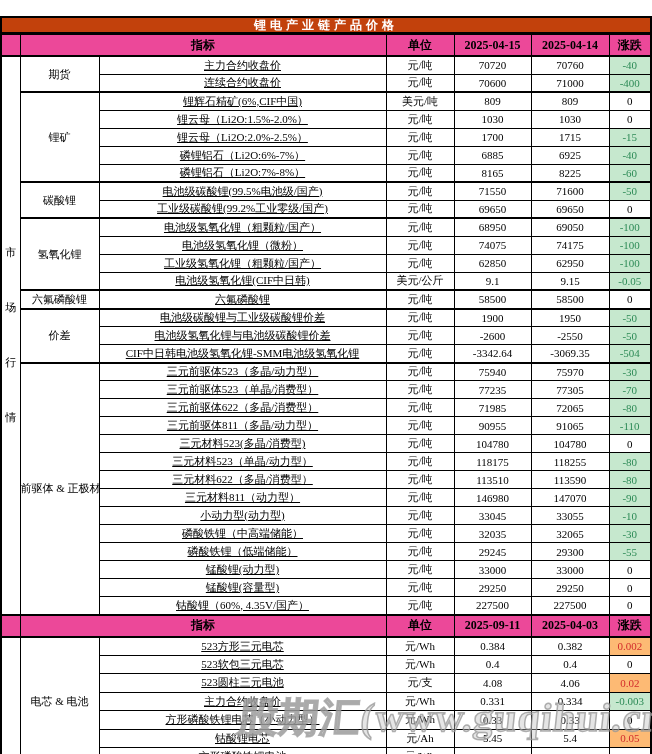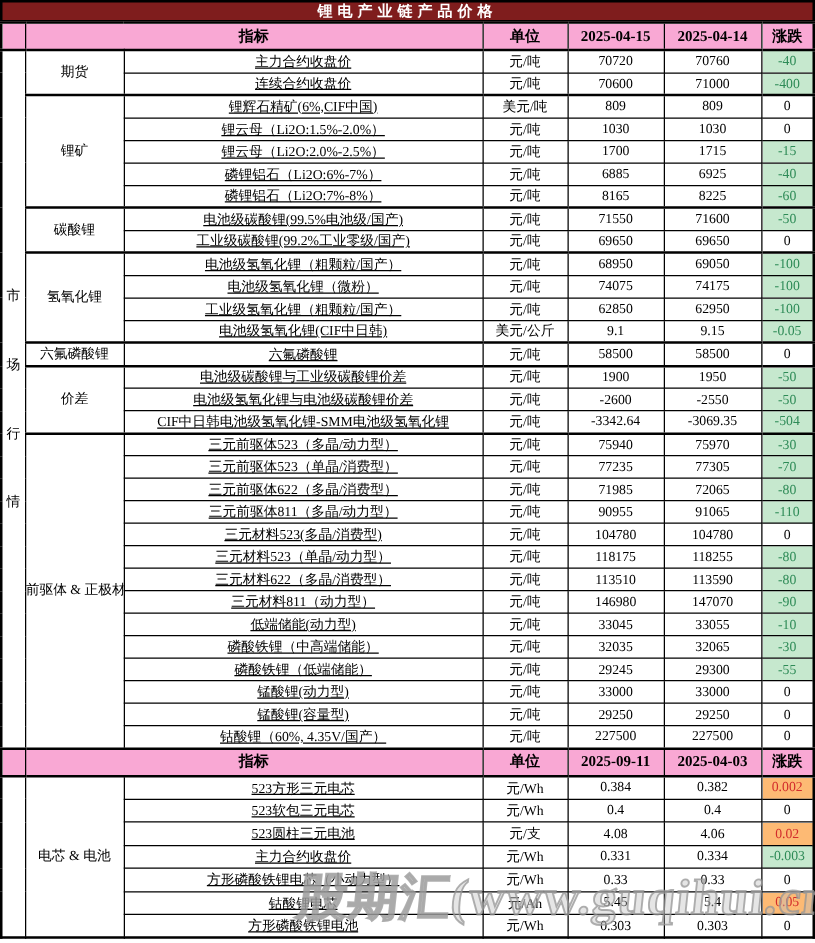--- a/index.html
+++ b/index.html
@@ -3,34 +3,34 @@
 <meta charset="utf-8">
 <style>
   html,body { margin:0; padding:0; background:#fff; }
   .sheet {
     position:relative; width:652px; height:754px; overflow:hidden;
     font-family:"Liberation Serif","DejaVu Serif",serif; background:#fff;
     box-sizing:border-box;
   }
   .title-bar {
     box-sizing:border-box; width:652px; height:17px;
-    background:#7f1d1d; border:2px solid #000; border-bottom:1px solid #000;
+    background:#c2410c; border:2px solid #000; border-bottom:1px solid #000;
     color:#fff; font-weight:bold; font-size:12px; letter-spacing:4px;
-    display:flex; align-items:center; justify-content:center;
+    display:flex; align-items:center; justify-content:center;margin-top:16px;
   }
   table.price {
     border-collapse:collapse; table-layout:fixed; width:652px;
     border:2px solid #000;
   }
   table.price td, table.price th {
     border:1px solid #000; padding:0; text-align:center; vertical-align:middle;
     overflow:hidden; white-space:nowrap; font-size:11px; color:#000;
     font-weight:normal;
   }
-  tr.hdr { height:22px; background:#f9a8d4; }
+  tr.hdr { height:22px; background:#ec4899; }
   tr.hdr th { font-weight:bold; font-size:12px; border-top:2px solid #000; border-bottom:2px solid #000; }
   tr.row { height:18px; }
   tr.row-s2 { height:18.5px; }
   tr.group-start td { border-top:2px solid #000; }
   td.side {
     font-weight:bold; font-size:13px; border-right:2px solid #000;
   }
   td.side .vtxt { display:flex; flex-direction:column; align-items:center; justify-content:center; gap:40px; }
   td.cat { font-weight:bold; font-size:12px; white-space:pre-line; line-height:1.5; border-right:1px solid #000;margin-left:48px; }
   td.ind { font-size:11px;text-decoration:underline; }
@@ -257,21 +257,21 @@
           <td class="chg down">-80</td>
         </tr>
         <tr class="row">
           <td class="ind">三元材料811（动力型）</td>
           <td class="unit">元/吨</td>
           <td class="val">146980</td>
           <td class="val">147070</td>
           <td class="chg down">-90</td>
         </tr>
         <tr class="row">
-          <td class="ind">低端储能(动力型)</td>
+          <td class="ind">小动力型(动力型)</td>
           <td class="unit">元/吨</td>
           <td class="val">33045</td>
           <td class="val">33055</td>
           <td class="chg down">-10</td>
         </tr>
         <tr class="row">
           <td class="ind">磷酸铁锂（中高端储能）</td>
           <td class="unit">元/吨</td>
           <td class="val">32035</td>
           <td class="val">32065</td>

